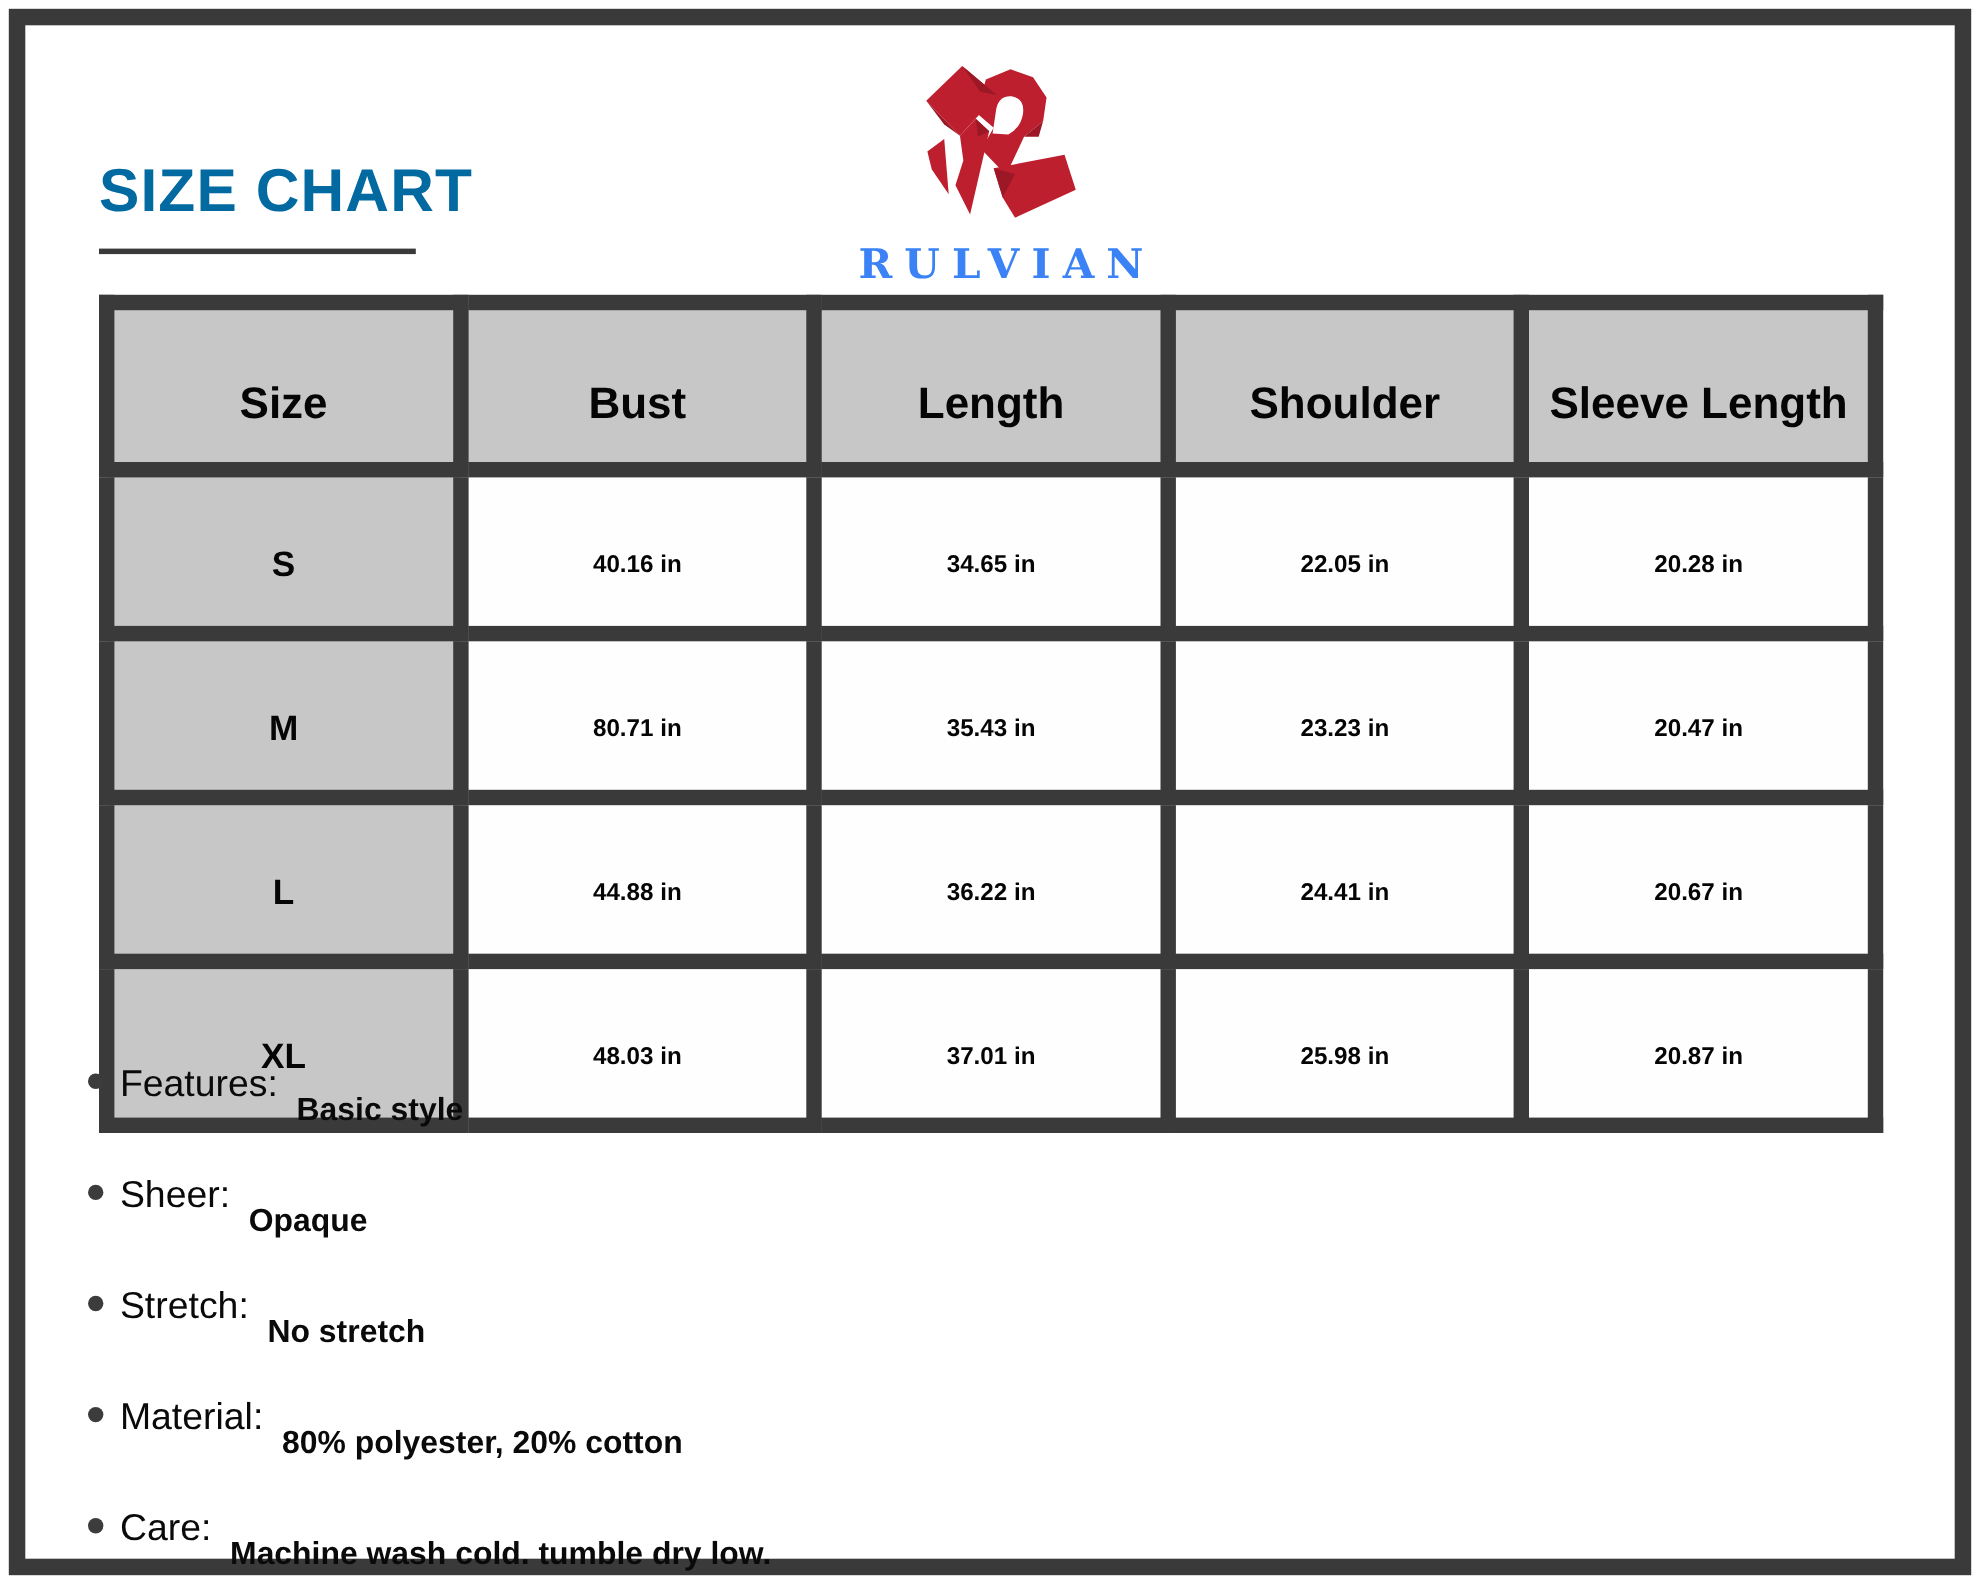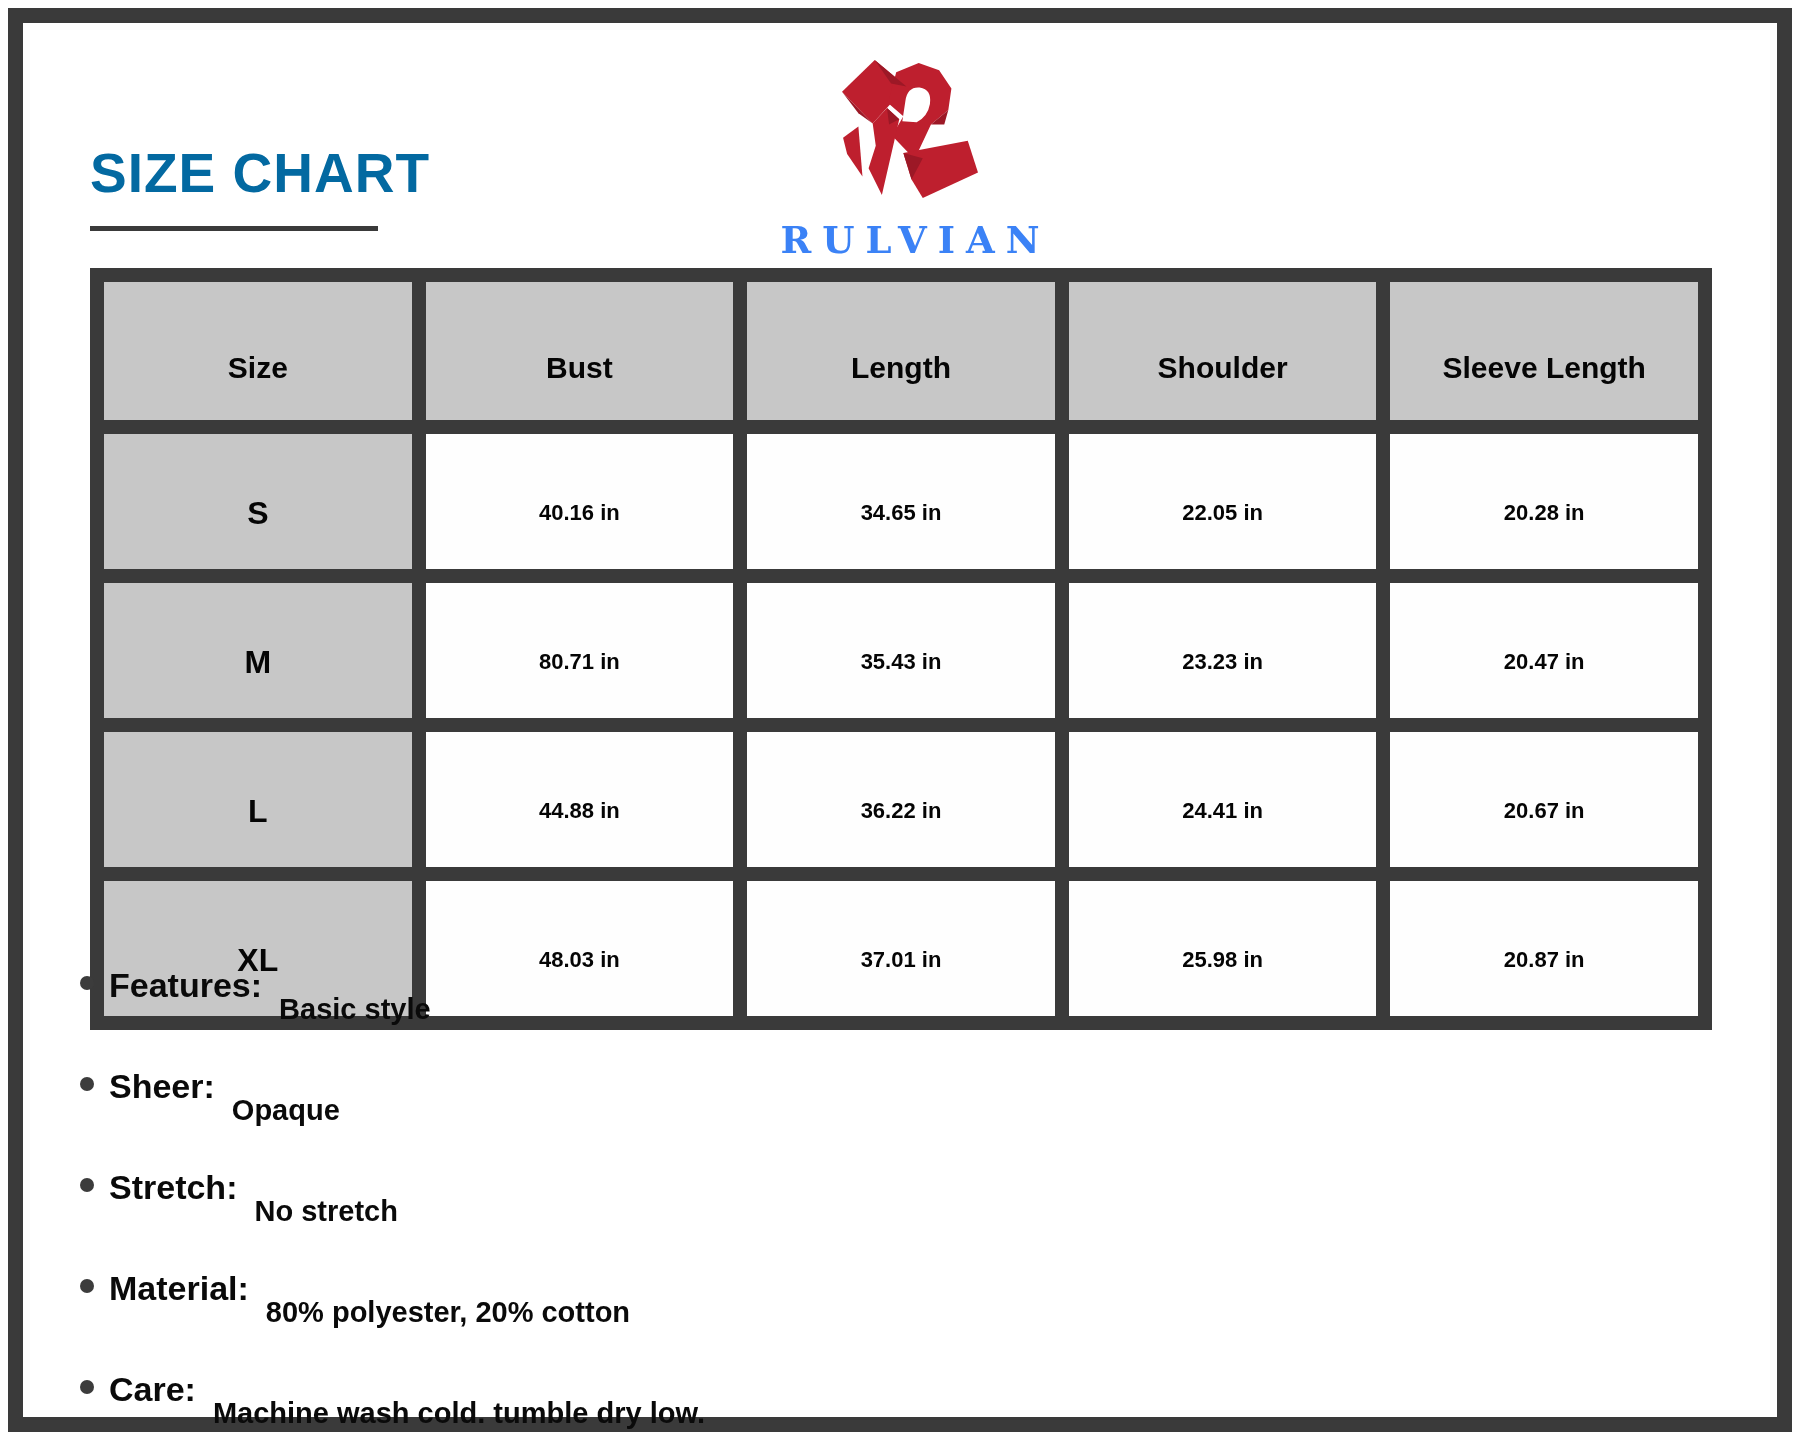--- a/index.html
+++ b/index.html
@@ -40,40 +40,40 @@
     position:absolute; left:90px; top:268px; width:1622px;
     border-collapse:collapse; table-layout:fixed;
     text-align:center;
   }
   .size-table th, .size-table td {
     border:14px solid #3a3a3a;
     font-weight:bold; color:#050505;
     vertical-align:middle;
   }
   .size-table th {
-    background:#c7c7c7; height:103px; font-size:30px; padding-top:34px;
+    background:#c7c7c7; height:103px; font-size:40px; padding-top:34px;
   }
   .size-table td {
     background:#fefefe; height:110px; font-size:22px; padding-top:24px;
   }
   .size-table td.size-cell { background:#c7c7c7; font-size:32px; }
   
   .details {
     position:absolute; left:80px; top:942px;
     list-style:none; margin:0; padding:0;
   }
   .details li {
     display:flex; align-items:center;
     margin-bottom:15px; line-height:38px; white-space:nowrap;
   }
   .bullet-dot {
     flex:0 0 auto; width:14px; height:14px; border-radius:50%;
     background:#3c3c3c; margin-right:15px; margin-top:-4px;
   }
-  .detail-label { font-size:34px; font-weight:bold; color:#0a0a0a; margin-right:17px; }
+  .detail-label { font-size:34px; font-weight:normal; color:#0a0a0a; margin-right:17px; }
   .detail-value { font-size:29px; font-weight:bold; color:#0a0a0a;margin-top:48px; }
 </style>
 </head>
 <body>
 
 <div class="frame"></div>
 
 <div class="page-title">SIZE CHART</div>
 <div class="title-underline"></div>
 

